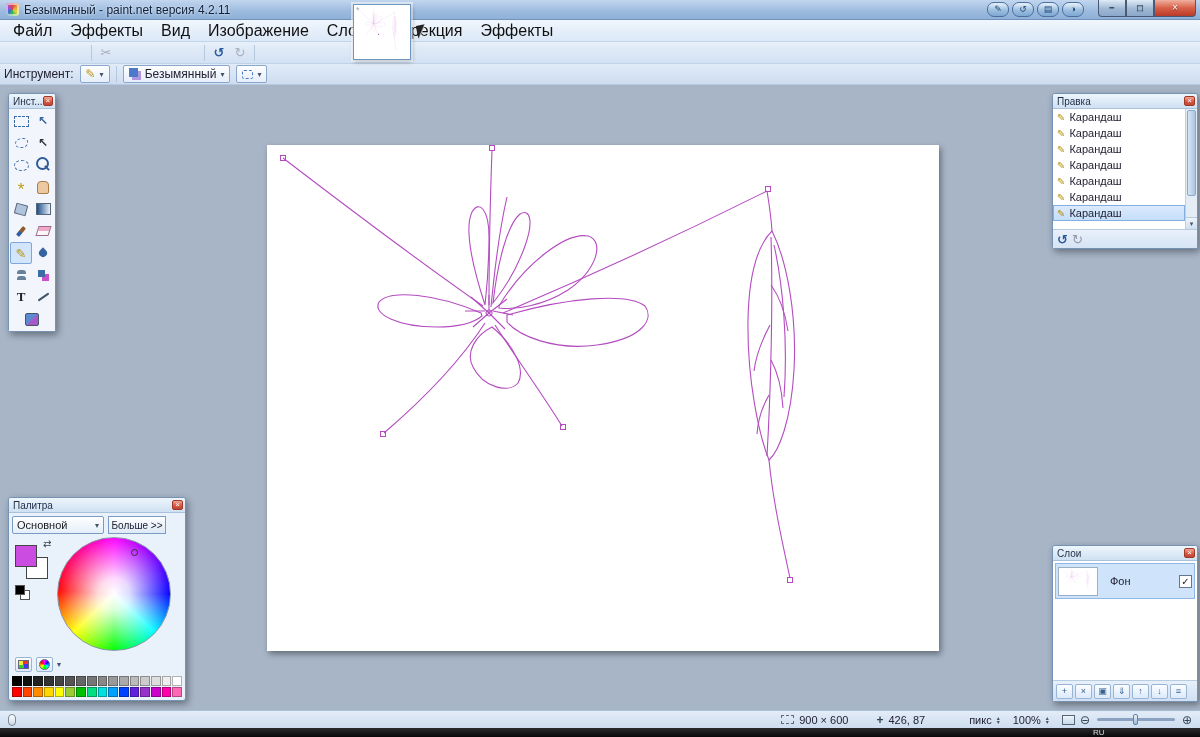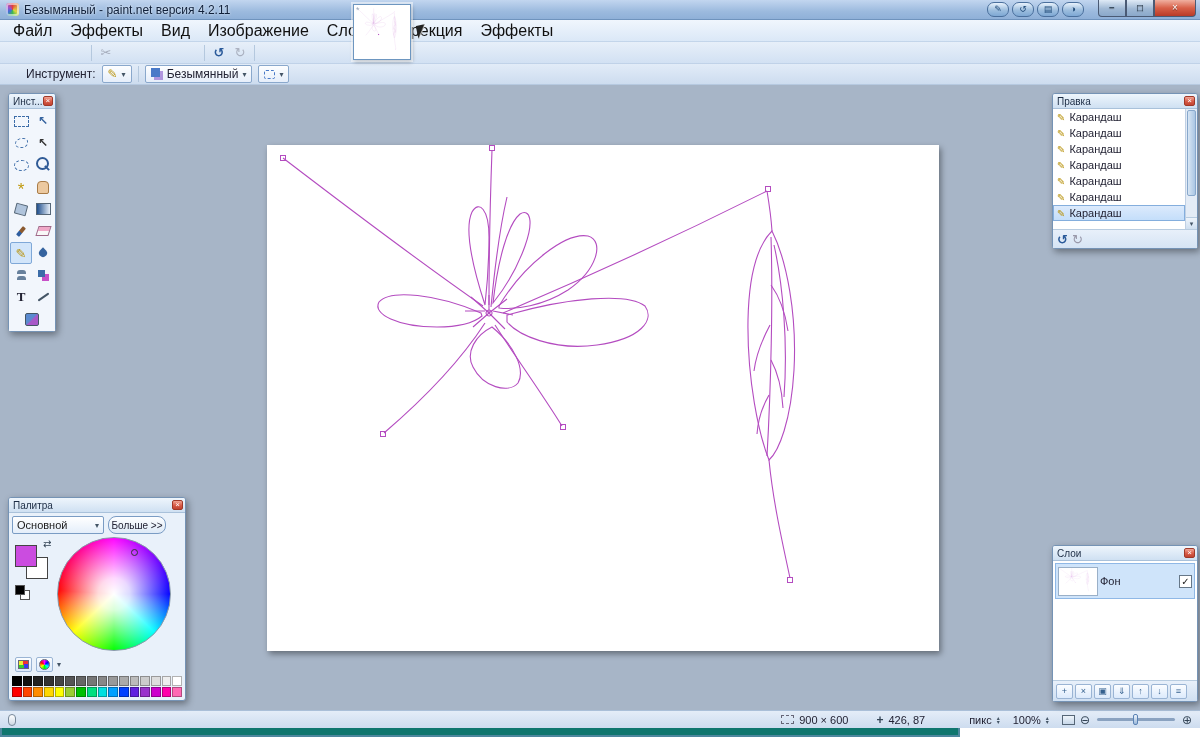--- a/index.html
+++ b/index.html
@@ -34,21 +34,21 @@
   .toolbar1{position:absolute;left:0;top:42px;width:1200px;height:22px;
     background:linear-gradient(#e7eff9,#d2e1f3);border-bottom:1px solid #c0d2e8;display:flex;align-items:center;padding-left:4px;gap:1px}
   .tb-btn{width:20px;height:20px;display:flex;align-items:center;justify-content:center}
   .tb-btn.disabled{opacity:.42}
   .tbi{display:flex;align-items:center;justify-content:center;font-size:13px;color:#556}
   .tb-sep{width:1px;height:16px;background:#b4c8de;margin:0 3px}
   [data-name="undo-button"] .tbi{color:#2a5a9a;font-weight:bold}
   [data-name="redo-button"] .tbi{color:#667}
   .toolbar2{position:absolute;left:0;top:64px;width:1200px;height:21px;
     background:linear-gradient(#e2ecf8,#cddcef);border-bottom:1px solid #b6c9e0;
-    display:flex;align-items:center;gap:6px;padding-left:26px}
+    display:flex;align-items:center;gap:6px;padding-left:4px}
   .opt-label{font-size:12px;color:#223;white-space:nowrap}
   .combo{display:inline-flex;align-items:center;gap:4px;height:18px;padding:0 5px;border:1px solid #8aa8cc;
     border-radius:2px;background:linear-gradient(#fdfeff,#e6eefa);font-size:12px;color:#223}
   .dd{font-size:8px;color:#456}
   .vsep{width:1px;height:16px;background:#b4c8de}
   .pencil-glyph{color:#b8930e;font-size:12px}
   .blend-ic{width:9px;height:9px;background:#4a7ac8;box-shadow:3px 3px 0 rgba(150,110,210,.7);margin:-3px 3px 0 0}
   .selmode-ic{width:11px;height:9px;border:1px dashed #4a7ac8;border-radius:2px}
 
   
@@ -115,38 +115,38 @@
   .hist-down{position:absolute;left:0;bottom:0;width:11px;height:12px;font-size:7px;color:#456;text-align:center;line-height:12px;
     background:linear-gradient(#eef4fb,#cfdff0);border-top:1px solid #b8cce0}
   .hist-footer{height:19px;border-top:1px solid #b8cce0;display:flex;align-items:center;gap:4px;padding-left:4px;
     background:linear-gradient(#e8f0fa,#d6e4f4)}
   .hist-undo{color:#2a5a9a;font-weight:bold;font-size:13px}
   .hist-redo{color:#99a;font-size:13px}
 
   
   .layers-window{left:1052px;top:545px;width:146px;height:157px}
   .layers-body{height:119px;background:#fff;padding:2px}
-  .layer-row{display:flex;align-items:center;gap:2px;height:36px;padding:2px;background:#cfe4fa;border:1px solid #8fb8e6}
+  .layer-row{display:flex;align-items:center;gap:12px;height:36px;padding:2px;background:#cfe4fa;border:1px solid #8fb8e6}
   .layer-thumb{width:40px;height:29px;background:#fff;border:1px solid #9ab0c8;overflow:hidden}
   .layer-name{font-size:11px;color:#223}
   .layer-check{margin-left:auto;width:13px;height:13px;background:#fff;border:1px solid #678;font-size:10px;
     line-height:11px;text-align:center;color:#222}
   .layers-footer{height:21px;border-top:1px solid #b8cce0;display:flex;align-items:center;gap:2px;padding-left:3px;
     background:linear-gradient(#e8f0fa,#d0e0f2)}
   .layer-btn{width:17px;height:15px;border:1px solid #9ab4d4;border-radius:2px;font-size:9px;line-height:13px;
     text-align:center;color:#35618f;background:linear-gradient(#fbfdff,#dceafc)}
 
   
   .palette-window{left:8px;top:497px;width:178px;height:204px}
   .pal-body{position:relative;height:188px;padding:3px}
   .pal-row{display:flex;gap:4px;margin-bottom:2px}
   .pal-select{display:flex;align-items:center;justify-content:space-between;width:92px;height:18px;padding:0 4px;
     border:1px solid #7a9cc4;border-radius:2px;background:linear-gradient(#fff,#e4eefa);font-size:11px}
   .pal-more{display:flex;align-items:center;justify-content:center;width:58px;height:18px;border:1px solid #7a9cc4;
-    border-radius:8px;background:linear-gradient(#fdfeff,#dde9f6);font-size:10px;color:#223}
+    border-radius:0;background:linear-gradient(#fdfeff,#dde9f6);font-size:10px;color:#223}
   .swatch-pair{position:absolute;left:6px;top:28px;width:46px;height:72px}
   .primary-swatch{position:absolute;left:0;top:4px;width:22px;height:22px;border:1px solid #444;z-index:2}
   .secondary-swatch{position:absolute;left:11px;top:16px;width:22px;height:22px;border:1px solid #444;background:#fff}
   .swap-icon{position:absolute;left:28px;top:-3px;font-size:10px;color:#345}
   .reset-swatches{position:absolute;left:0;top:44px;width:16px;height:14px}
   .reset-swatches::after{content:"";position:absolute;left:5px;top:5px;width:8px;height:8px;background:#fff;border:1px solid #555}
   .reset-swatches::before{content:"";position:absolute;left:0;top:0;width:8px;height:8px;background:#000;border:1px solid #555;z-index:2}
   .color-wheel{position:absolute;left:48px;top:24px;width:114px;height:114px;border-radius:50%;border:1px solid #8899aa;
     background:radial-gradient(circle,#ffffff 0%,rgba(255,255,255,.85) 20%,rgba(255,255,255,0) 72%),
     conic-gradient(#ff00ff,#0000ff 25%,#00ffff 37%,#00ff00 50%,#ffff00 63%,#ff0000 76%,#ff00ff)}
@@ -619,14 +619,17 @@
         </span>
       <span class="sb-fit-icon" data-name="zoom-to-window-button"></span>
       <span class="sb-zoomout" data-name="zoom-out-button">⊖</span>
       <div class="sb-slider" data-name="zoom-slider">
         <div class="sb-slider-thumb" data-name="zoom-slider-thumb"></div>
       </div>
       <span class="sb-zoomin" data-name="zoom-in-button">⊕</span>
     </div>
   </div>
 
+  <div class="taskbar" data-name="taskbar">
+    <span data-name="language-indicator">RU</span>
+  </div>
 
 </div>
 
 </body></html>

